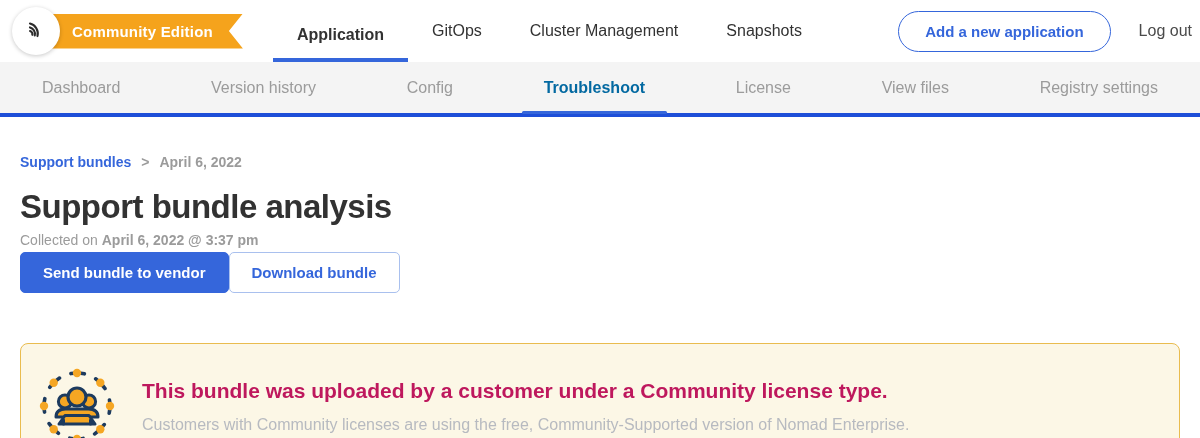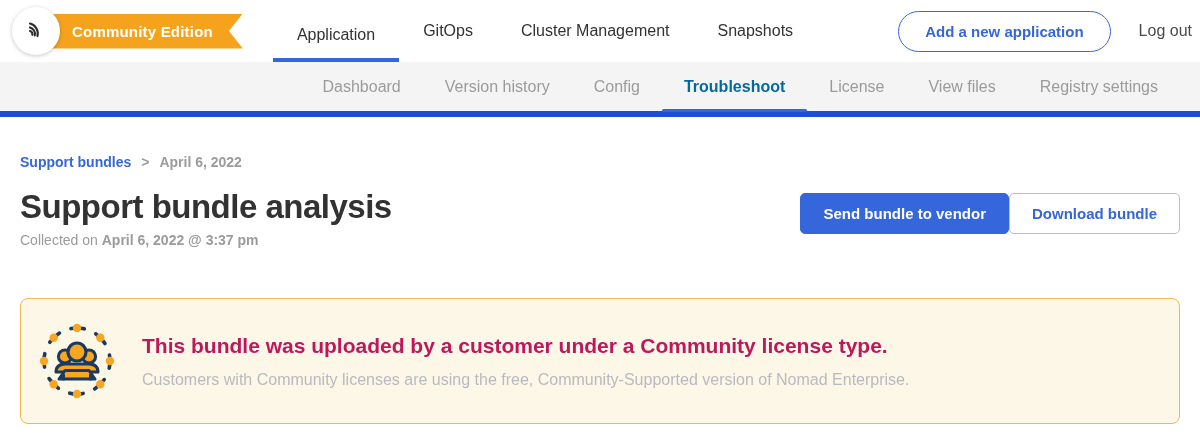--- a/index.html
+++ b/index.html
@@ -39,21 +39,21 @@
   .main-nav { display: flex; margin-left: 30px; height: 62px; }
   .nav-item {
     position: relative;
     display: flex; align-items: center;
     padding: 0 24px;
     font-size: 16px;
     color: #323232;
     cursor: pointer;
     white-space: nowrap;
   }
-  .nav-item.active { font-weight: 400; margin-top: 8px; }
+  .nav-item.active { font-weight: 700; margin-top: 8px; }
   .nav-item.active::after {
     content: ""; position: absolute; left: 0; right: 0; bottom: 0;
     height: 4px; background: #3566DB;
   }
   .topnav-right { margin-left: auto; display: flex; align-items: center; gap: 28px; }
   .add-app-btn {
     border: 1px solid #3566DB;
     color: #3566DB;
     background: #ffffff;
     font-weight: 700;
@@ -63,23 +63,23 @@
     cursor: pointer;
     font-family: inherit;
     white-space: nowrap;
   }
   .logout-link { font-size: 16px; color: #4a4a4a; cursor: pointer; white-space: nowrap; }
 
   
   .subnav {
     height: 55px;
     background: #f4f4f4;
-    border-bottom: 6px solid #1d4ed8;
-    display: flex;
-    justify-content: flex-end;
+    border-bottom: 4px solid #1d4ed8;
+    display: flex;
+    justify-content: space-between;
     padding: 0 20px;
   }
   .subnav-item {
     position: relative;
     display: flex; align-items: center;
     padding: 0 22px;
     font-size: 16px;
     color: #9b9b9b;
     cursor: pointer;
     white-space: nowrap;
@@ -98,22 +98,23 @@
     display: flex; align-items: center; gap: 10px;
     font-size: 14px; font-weight: 700;
   }
   .breadcrumb-link { color: #3566DB; cursor: pointer; }
   .breadcrumb-sep { color: #9b9b9b; font-weight: 700; }
   .breadcrumb-current { color: #9b9b9b; }
 
   .title-row {
     margin-top: 19px;
     display: flex;
-    justify-content: space-between;
+    justify-content: flex-start;
     align-items: flex-start;
+    flex-direction: column;
   }
   .page-title {
     font-size: 33px;
     font-weight: 700;
     letter-spacing: -0.5px;
     color: #323232;
     line-height: 1.1;
   }
   .collected { margin-top: 7px; font-size: 14px; color: #9b9b9b; font-weight: 500; }
   .collected b { font-weight: 700; color: #9b9b9b; }

